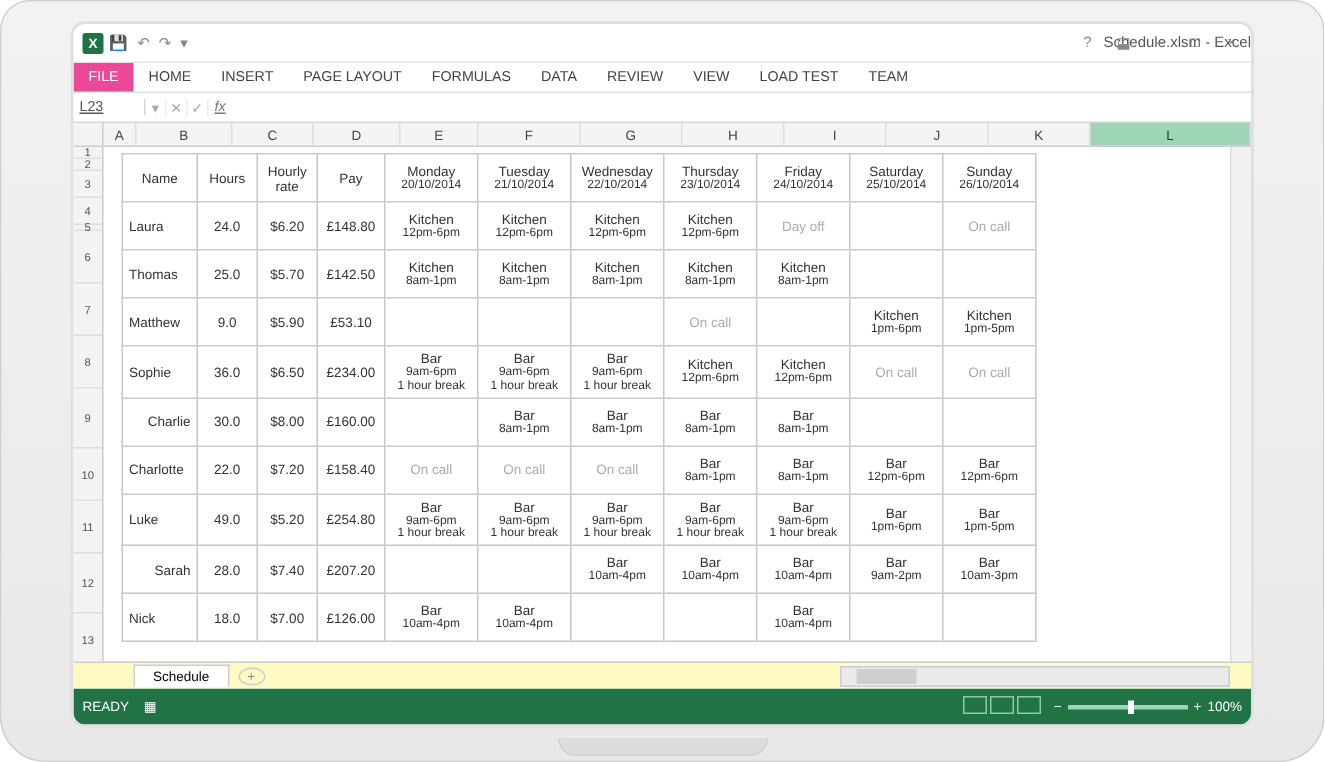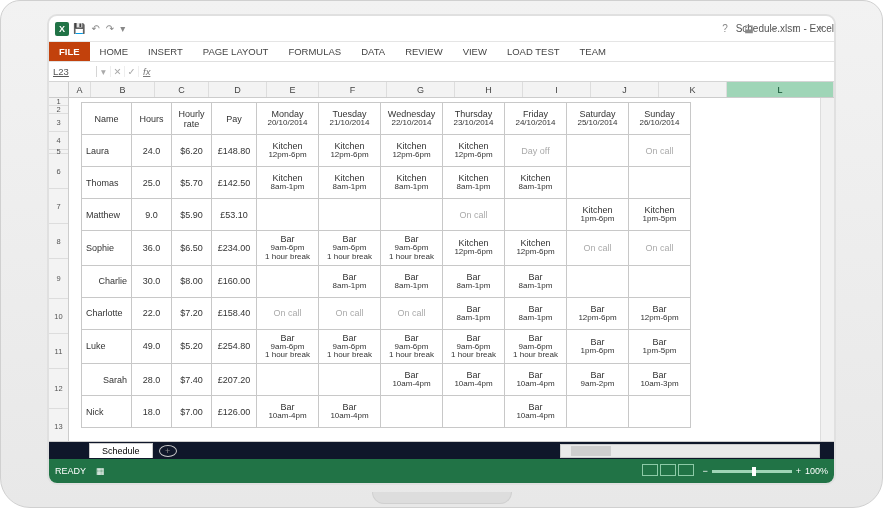--- a/index.html
+++ b/index.html
@@ -63,21 +63,21 @@
   .wc { width: 14px; text-align: center; color: #888; cursor: default; }
   .ribbon {
     height: 20px;
     display: flex;
     align-items: center;
     font-size: 9.5px;
     color: #444;
     border-bottom: 1px solid #e0e0e0;
   }
   .tab { padding: 4px 10px; }
-  .tab.file { background: #c2410c; color: #fff; font-weight: bold; }
+  .tab.file { background: #ec4899; color: #fff; font-weight: normal; }
   .formula-bar {
     height: 20px;
     display: flex;
     align-items: center;
     border-bottom: 1px solid #d5d5d5;
     font-size: 9.5px;
     color: #555;
   }
   .name-box { width: 48px; border-right: 1px solid #d5d5d5; padding: 0 4px; text-decoration: underline; }
   .fb-ctrl { width: 14px; text-align: center; border-right: 1px solid #eee; color: #aaa; }
@@ -123,21 +123,21 @@
   .col-pay { width: 45px; }
   .col-day { width: 62px; }
   .muted { color: #aaa; }
   .scroll-v { width: 14px; background: #f1f1f1; border-left: 1px solid #ddd; }
   .sheet-tabs {
     height: 18px;
     display: flex;
     align-items: center;
     border-top: 1px solid #ccc;
     font-size: 9px;
-    background: #0f172a;
+    background: #fef9c3;
     position: relative;
   }
   .sheet-tabs .indent { width: 40px; }
   .sheet-tab { background: #fff; border: 1px solid #ccc; border-bottom: none; padding: 2px 12px; position: relative; top: 0; }
   .sheet-add { width: 18px; text-align: center; color: #888; border: 1px solid #ccc; border-radius: 50%; margin-left: 6px; height: 12px; line-height: 10px; font-size: 9px; }
   .hscroll { position: absolute; right: 14px; height: 14px; width: 260px; background: #eaeaea; border: 1px solid #ccc; top: 2px; }
   .hscroll .thumb { position: absolute; left: 10px; top: 1px; height: 10px; width: 40px; background: #cfcfcf; }
   .status {
     height: 18px;
     background: #217346;

